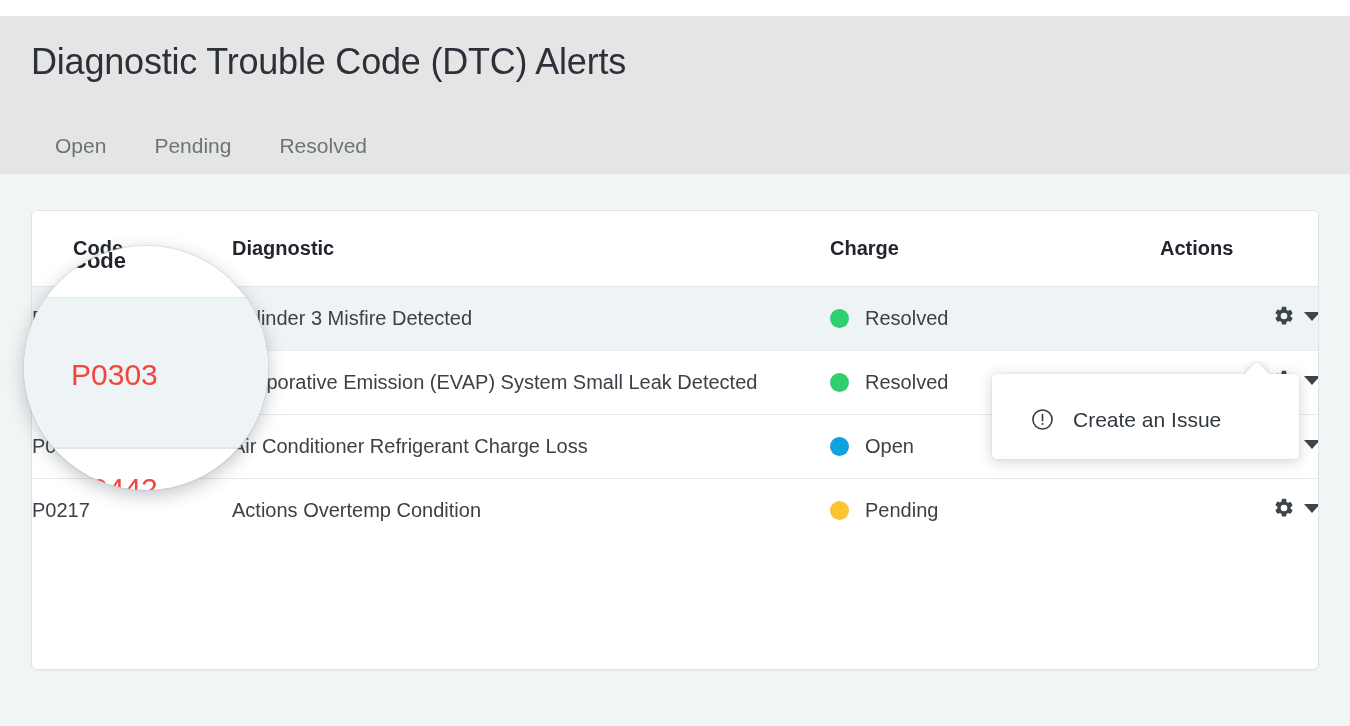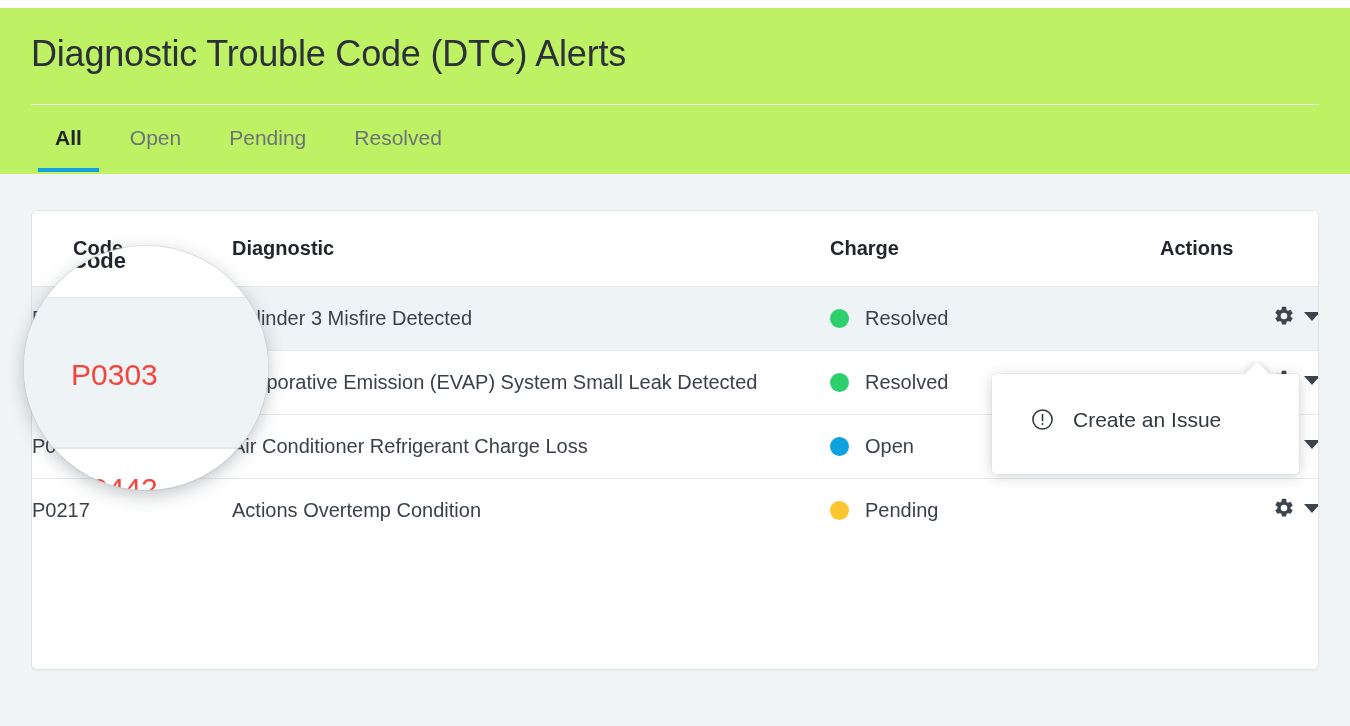--- a/index.html
+++ b/index.html
@@ -16,24 +16,24 @@
   #app {
     position: relative;
     width: 1350px;
     height: 726px;
     background: #ffffff;
   }
 
   
   .page-header {
     position: absolute;
-    left: 0; top: 8px;
+    left: 0; top: 16px;
     width: 1350px;
     height: 176px;
-    background: #bef264;
+    background: #e5e5e5;
   }
 
   .page-title {
     position: absolute;
     left: 31px;
     top: 25px;
     font-size: 36px;
     font-weight: 400;
     color: #2c3038;
     letter-spacing: -0.2px;
@@ -218,21 +218,21 @@
 
   
   .dropdown {
     position: absolute;
     left: 992px;
     top: 374px;
     width: 307px;
     background: #ffffff;
     border-radius: 4px;
     box-shadow: 0 2px 14px rgba(40,50,60,0.22), 0 0 1px rgba(40,50,60,0.28);
-    padding: 22px 0 31px 0;
+    padding: 22px 0 16px 0;
     z-index: 40;
   }
 
   .dropdown-arrow {
     position: absolute;
     top: -13px;
     right: 29px;
     width: 26px;
     height: 13px;
     overflow: hidden;
@@ -322,21 +322,20 @@
 </head>
 <body>
 
 <div id="app">
 
   <div class="page-header">
     <div class="page-title">Diagnostic Trouble Code (DTC) Alerts</div>
     <div class="title-rule"></div>
 
     <div class="tabs">
-      <button class="tab active">All</button>
       <button class="tab">Open</button>
       <button class="tab">Pending</button>
       <button class="tab">Resolved</button>
     </div>
     <div class="tabs-baseline"></div>
   </div>
 
   <div class="content-area">
 
     <div class="card">

